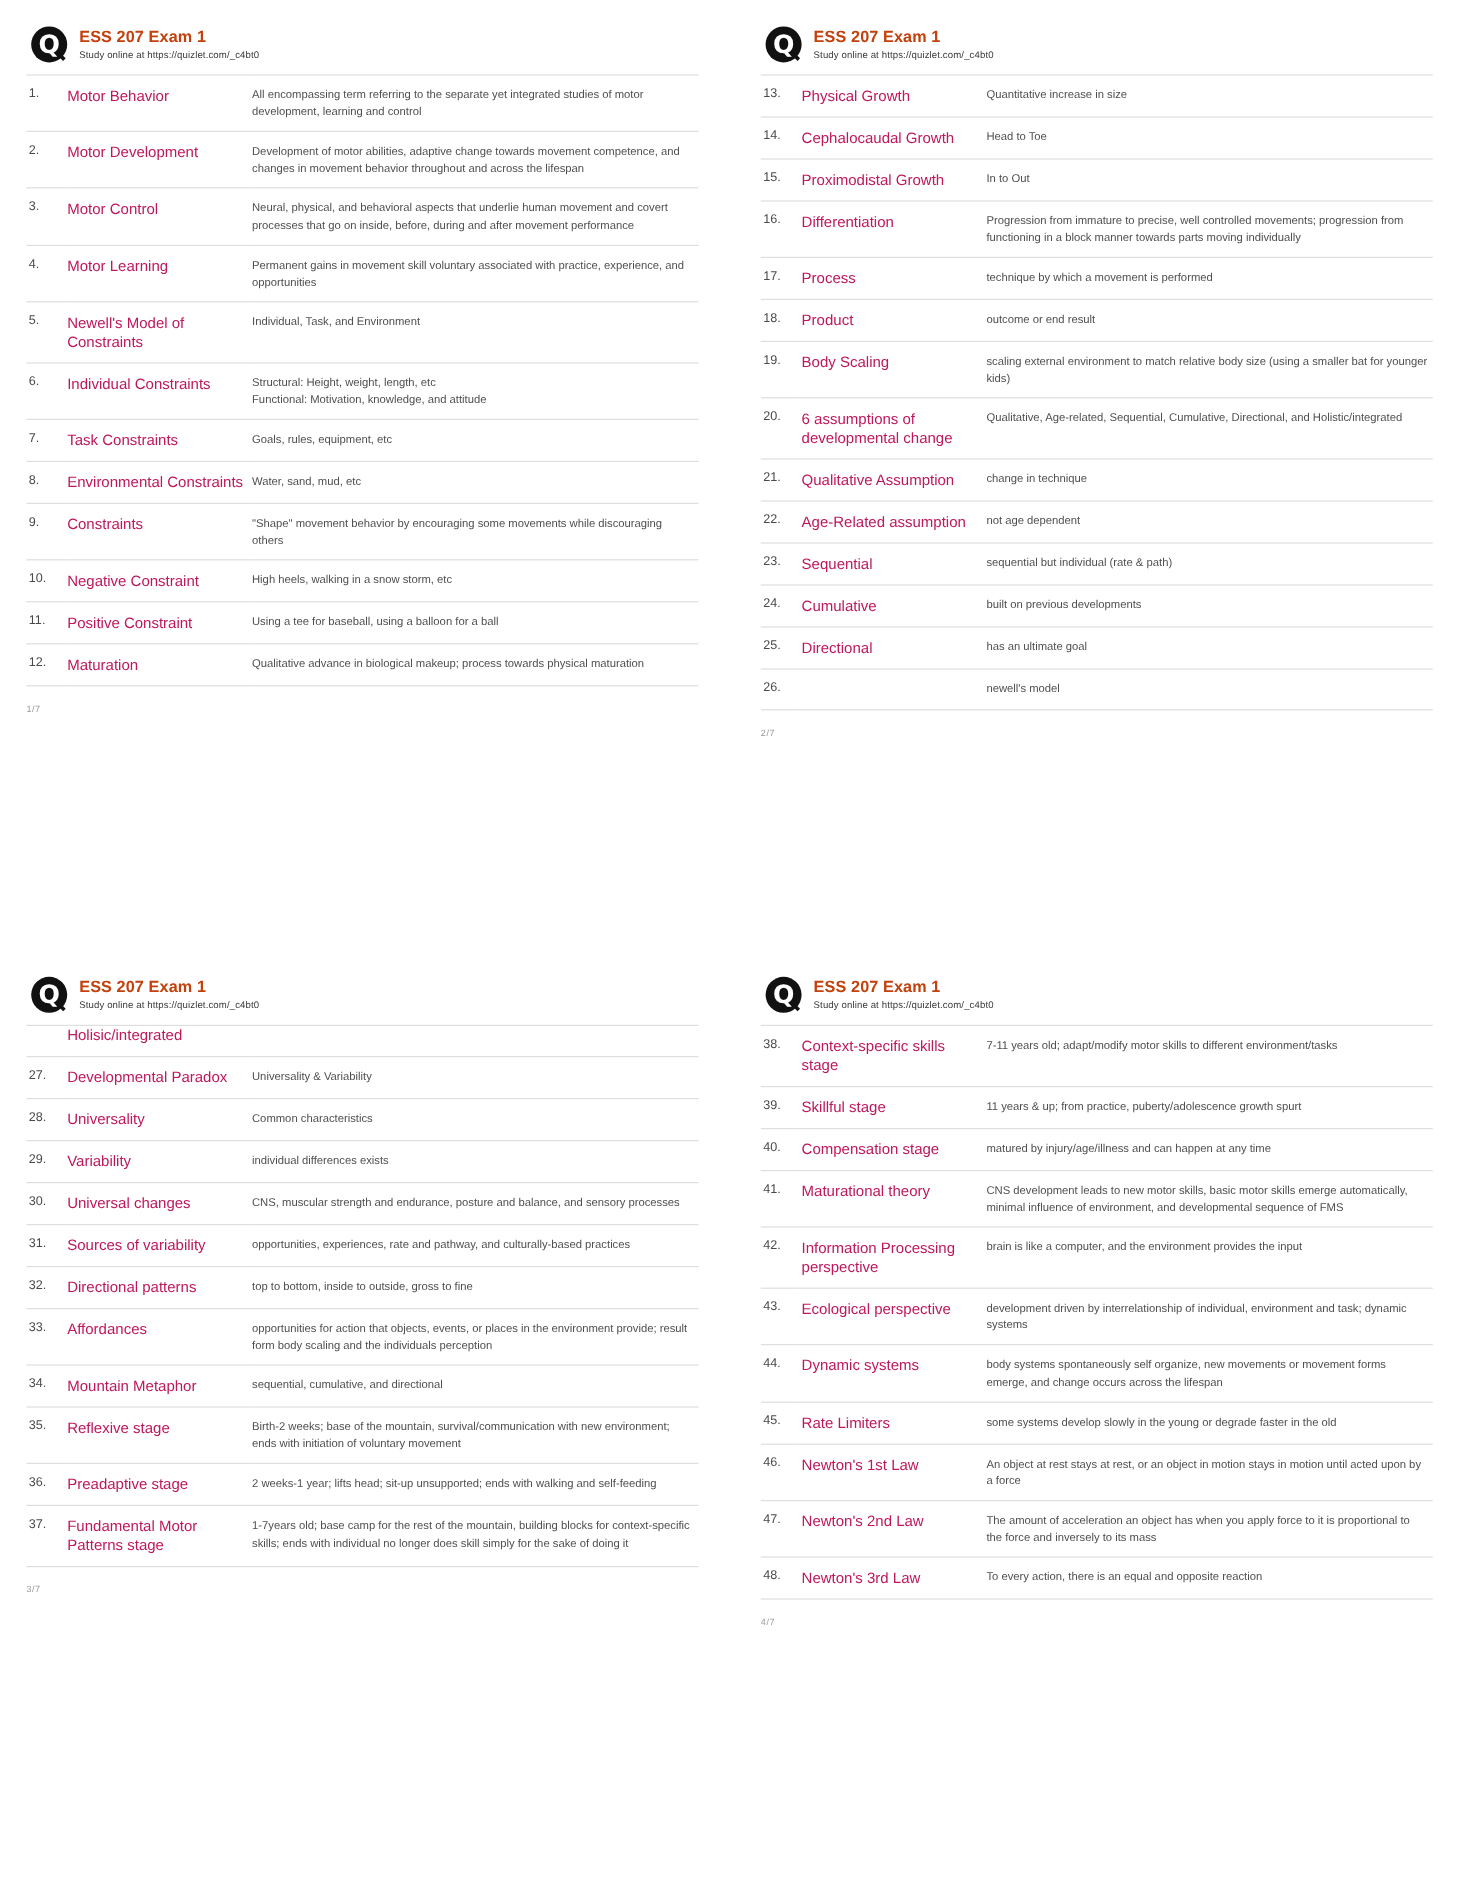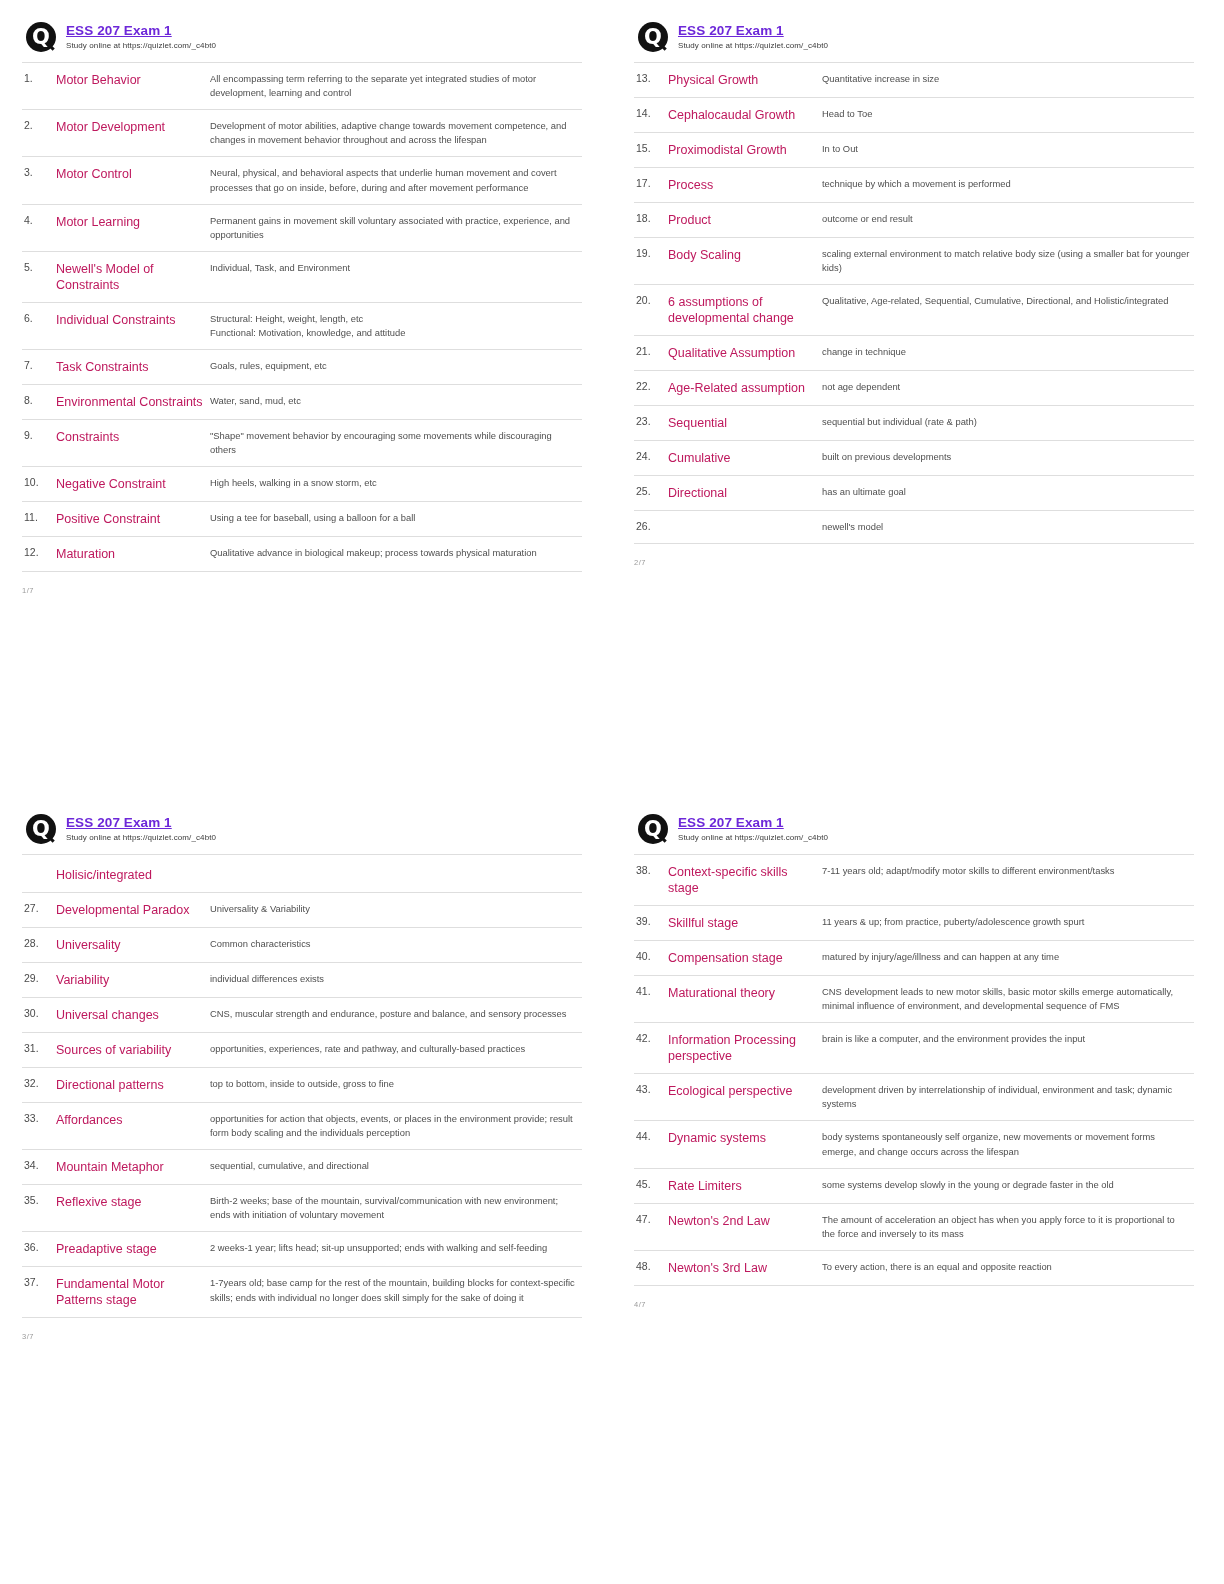--- a/index.html
+++ b/index.html
@@ -52,23 +52,22 @@
     height: 3px;
     background: #111111;
     right: 1px;
     bottom: 4px;
     transform: rotate(45deg);
   }
   .head-text { padding-top: 1px; }
   .doc-title {
     font-size: 13.5px;
     font-weight: 600;
-    color: #6d28d9;
+    color: #c2410c;
     letter-spacing: 0.1px;
-    text-decoration: underline;
   }
   .doc-sub {
     font-size: 8px;
     color: #3a3a3a;
     margin-top: 3px;
     letter-spacing: 0.1px;
   }
 
   table.terms {
     width: 100%;
@@ -108,21 +107,21 @@
     padding-top: 11px;
     word-wrap: break-word;
   }
   .page-foot {
     text-align: left;
     font-size: 7.5px;
     color: #9a9a9a;
     margin-top: 14px;
     letter-spacing: 0.5px;
   }
-  .cont-row td.term { padding-top: 12px; }
+  .cont-row td.term { padding-top: 0px; }
 </style>
 </head>
 <body>
 
 <section class="sheet page-1">
   <div class="page-head">
     <div class="logo">Q</div>
     <div class="head-text">
       <div class="doc-title">ESS 207 Exam 1</div>
       <div class="doc-sub">Study online at https://quizlet.com/_c4bt0</div>
@@ -212,20 +211,25 @@
         </tr>
         <tr>
           <td class="num">14.</td>
           <td class="term">Cephalocaudal Growth</td>
           <td class="def">Head to Toe</td>
         </tr>
         <tr>
           <td class="num">15.</td>
           <td class="term">Proximodistal Growth</td>
           <td class="def">In to Out</td>
+        </tr>
+        <tr>
+          <td class="num">16.</td>
+          <td class="term">Differentiation</td>
+          <td class="def">Progression from immature to precise, well controlled movements; progression from functioning in a block manner towards parts moving individually</td>
         </tr>
         <tr>
           <td class="num">17.</td>
           <td class="term">Process</td>
           <td class="def">technique by which a movement is performed</td>
         </tr>
         <tr>
           <td class="num">18.</td>
           <td class="term">Product</td>
           <td class="def">outcome or end result</td>
@@ -394,20 +398,25 @@
           <td class="num">44.</td>
           <td class="term">Dynamic systems</td>
           <td class="def">body systems spontaneously self organize, new movements or movement forms emerge, and change occurs across the lifespan</td>
         </tr>
         <tr>
           <td class="num">45.</td>
           <td class="term">Rate Limiters</td>
           <td class="def">some systems develop slowly in the young or degrade faster in the old</td>
         </tr>
         <tr>
+          <td class="num">46.</td>
+          <td class="term">Newton's 1st Law</td>
+          <td class="def">An object at rest stays at rest, or an object in motion stays in motion until acted upon by a force</td>
+        </tr>
+        <tr>
           <td class="num">47.</td>
           <td class="term">Newton's 2nd Law</td>
           <td class="def">The amount of acceleration an object has when you apply force to it is proportional to the force and inversely to its mass</td>
         </tr>
         <tr>
           <td class="num">48.</td>
           <td class="term">Newton's 3rd Law</td>
           <td class="def">To every action, there is an equal and opposite reaction</td>
         </tr>
       </tbody>

